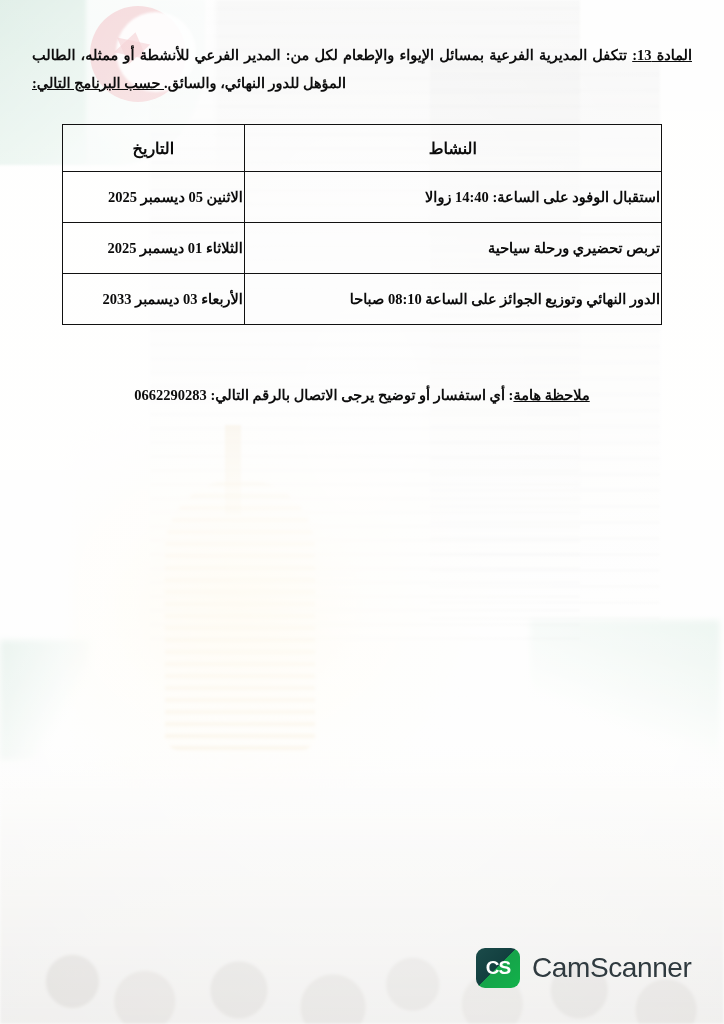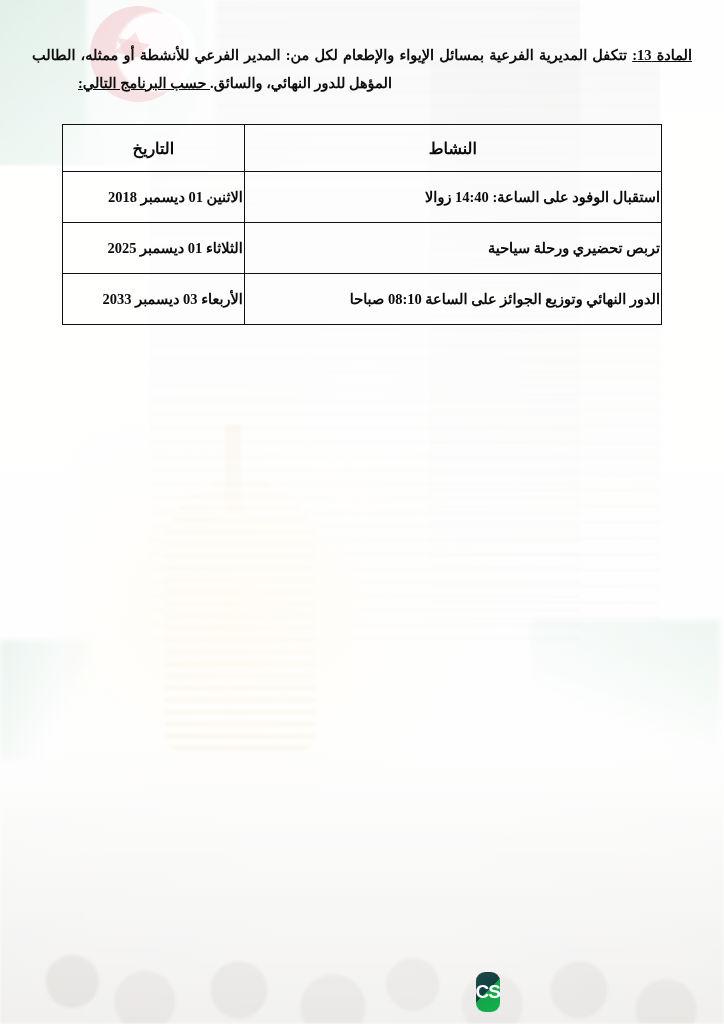--- a/index.html
+++ b/index.html
@@ -213,21 +213,20 @@
     font-weight: bold;
     text-align: justify;
     text-align-last: left;
     direction: rtl;
   }
   .intro .art {
     text-decoration: underline;
   }
   .intro .tail {
     text-decoration: underline;
-    margin-left: 46px;
   }
 
   table.schedule {
     position: absolute;
     top: 124px;
     right: 62px;
     width: 600px;
     border-collapse: collapse;
     direction: rtl;
     background: rgba(255,255,255,0.30);
@@ -272,29 +271,28 @@
   .watermark {
     position: absolute;
     left: 476px;
     top: 948px;
     display: flex;
     align-items: center;
     gap: 12px;
     direction: ltr;
   }
   .wm-badge {
-    width: 24px;
+    width: 44px;
     height: 40px;
     border-radius: 9px;
     background: linear-gradient(135deg, #1b4b4a 0%, #123f3f 48%, #16a34a 48%, #12b24a 100%);
     position: relative;
     display: flex;
     align-items: center;
-    justify-content: flex-end;
-    margin-top: 24px;
+    justify-content: center;
   }
   .wm-badge span {
     font-family: "Liberation Sans", sans-serif;
     font-weight: bold;
     font-size: 19px;
     color: #ffffff;
     letter-spacing: -1px;
   }
   .wm-text {
     font-family: "Liberation Sans", sans-serif;
@@ -336,35 +334,37 @@
       </colgroup>
       <thead>
         <tr>
           <th>النشاط</th>
           <th>التاريخ</th>
         </tr>
       </thead>
       <tbody>
         <tr>
           <td>استقبال الوفود على الساعة: 14:40 زوالا</td>
-          <td>الاثنين 01 ديسمبر 2018</td>
+          <td>الاثنين 05 ديسمبر 2025</td>
         </tr>
         <tr>
           <td>تربص تحضيري ورحلة سياحية</td>
           <td>الثلاثاء 01 ديسمبر 2025</td>
         </tr>
         <tr>
           <td>الدور النهائي وتوزيع الجوائز على الساعة 08:10 صباحا</td>
           <td>الأربعاء 03 ديسمبر 2033</td>
         </tr>
       </tbody>
     </table>
 
+    <p class="note"><span class="note-label">ملاحظة هامة</span><span>: أي استفسار أو توضيح يرجى الاتصال بالرقم التالي:</span> <span class="note-phone">0662290283</span></p>
 
   </div>
 
   <div class="watermark">
     <div class="wm-badge">
       <span>CS</span>
     </div>
+    <div class="wm-text">CamScanner</div>
   </div>
 
 </div>
 
 </body></html>

